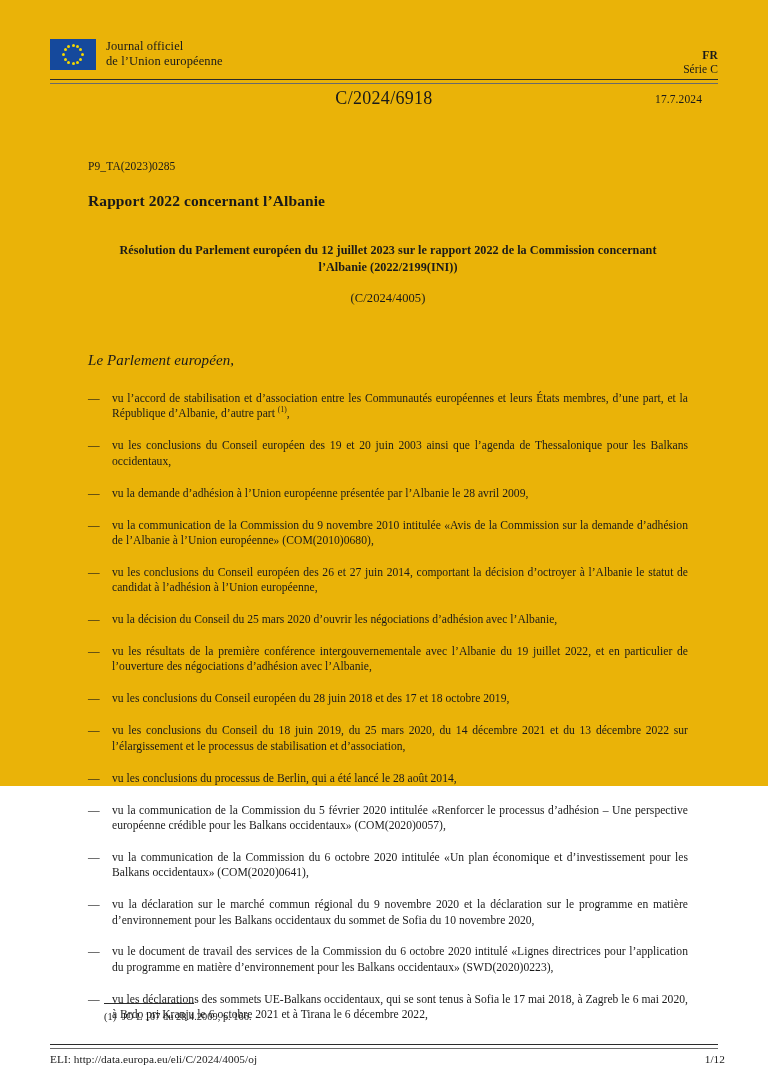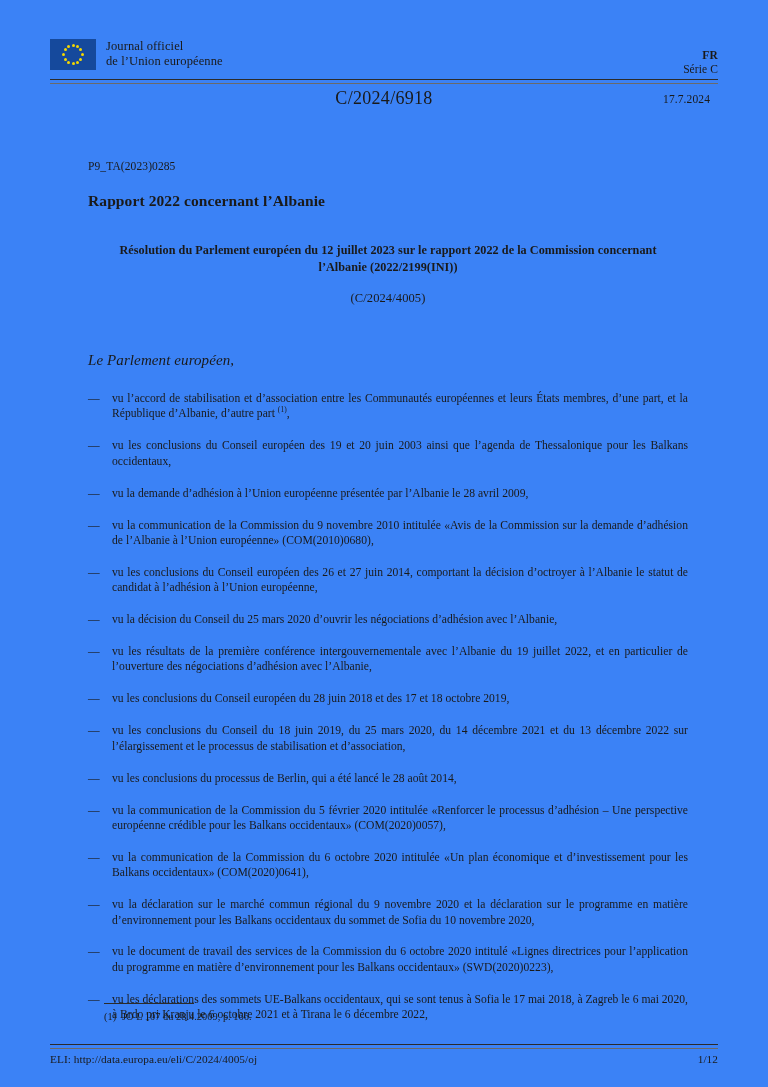--- a/index.html
+++ b/index.html
@@ -11,24 +11,24 @@
     width: 768px;
     height: 1087px;
     font-family: "Liberation Serif", "DejaVu Serif", serif;
     color: #1a1a1a;
     position: relative;
     overflow: hidden;
   }
   .page {
     position: relative;
     width: 768px;
-    height: 1087px;
+    height: 786px;
     box-sizing: border-box;
     padding: 16px;
-    background: #3b82f6;
+    background: #eab308;
   }
 
   
   .masthead {
     position: absolute;
     left: 50px;
     right: 50px;
     top: 38px;
     height: 40px;
   }
@@ -103,21 +103,21 @@
   }
   .docnum {
     position: absolute;
     left: 0; right: 0;
     text-align: center;
     font-size: 18px;
     letter-spacing: 0.3px;
   }
   .docdate {
     position: absolute;
-    right: 8px;
+    right: 16px;
     top: 5px;
     font-size: 11.5px;
     letter-spacing: 0.1px;
   }
 
   
   .content {
     position: absolute;
     left: 88px;
     width: 600px;
@@ -219,21 +219,21 @@
   .rule-bottom-thin {
     position: absolute;
     left: 50px;
     right: 50px;
     top: 1048px;
     border-top: 0.7px solid #6a6a6a;
   }
   .footer {
     position: absolute;
     left: 50px;
-    right: 50px;
+    right: 43px;
     top: 1053px;
     display: flex;
     justify-content: space-between;
     font-size: 11.3px;
     letter-spacing: 0.05px;
   }
 </style>
 </head>
 <body>
 

